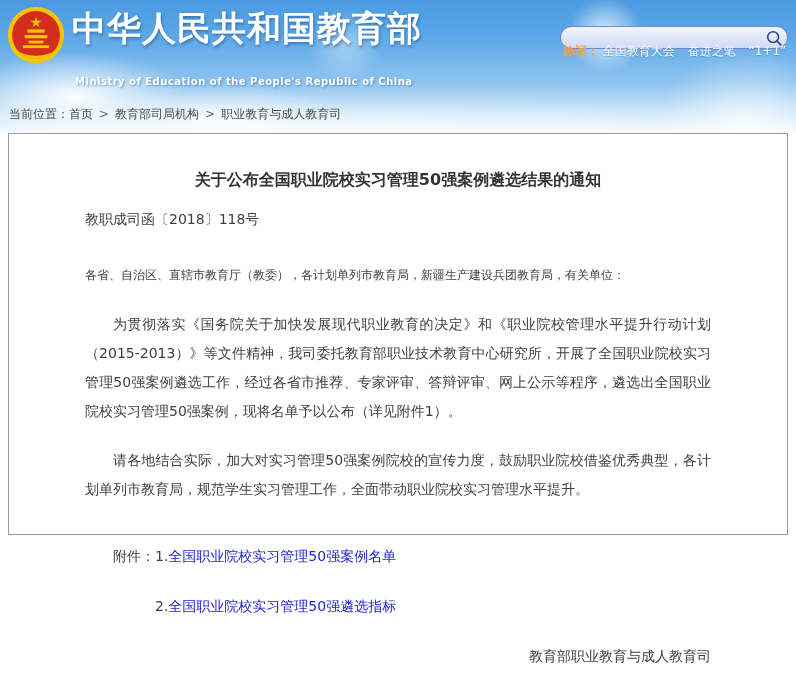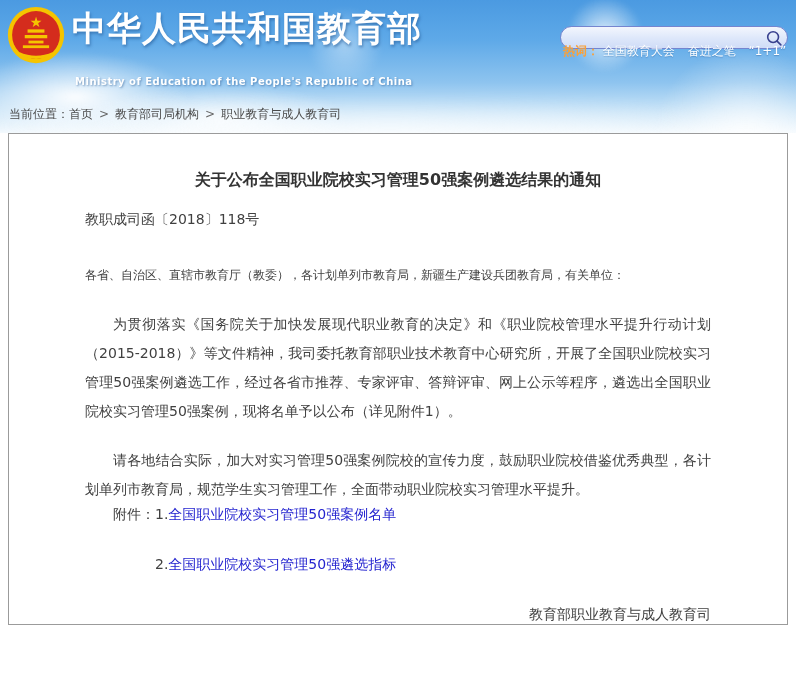--- a/index.html
+++ b/index.html
@@ -79,40 +79,40 @@
   
   .breadcrumb {
     position: absolute; left: 9px; top: 106px; font-size: 12px; color: #4a4a4a;
     white-space: nowrap; z-index: 3;
   }
   .breadcrumb a { color: #4a4a4a; text-decoration: none; }
   .breadcrumb .sep { margin: 0 6px; color: #666; }
 
   
   .doc-panel {
-    position: absolute; left: 8px; top: 133px; width: 780px; height: 492px;
+    position: absolute; left: 8px; top: 133px; width: 780px; height: 402px;
     background: #ffffff; border: 1px solid #9b9b9b;
     padding: 0 76px; z-index: 2;
     color: #404040;
   }
   .doc-title {
     margin-top: 36px; text-align: center;
     font-size: 16px; font-weight: bold; color: #333333;
   }
   .doc-number {
     margin-top: 20px; text-align: left; font-size: 14px; color: #404040;
   }
   .salutation {
     margin-top: 32px; font-size: 12px; line-height: 29px;
   }
   .body-para {
     margin-top: 20px; font-size: 14px; line-height: 29px;
     text-indent: 2em; text-align: justify;
   }
-  .attachments { font-size: 14px; line-height: 20px; }
+  .attachments { margin-top: 42px; font-size: 14px; line-height: 20px; }
   .attach-row1 { text-indent: 2em; }
   .attach-row2 { margin-top: 30px; padding-left: 5em; }
   .attach-link { color: #2323cf; text-decoration: none; }
   .signature { margin-top: 32px; text-align: right; font-size: 14px; }
 </style>
 </head>
 <body>
 
 <div class="header">
   <div class="cloud c1"></div>
@@ -155,21 +155,21 @@
 </div>
 
 <div class="breadcrumb">
   <span>当前位置：</span><a href="#">首页</a><span class="sep">&gt;</span><a href="#">教育部司局机构</a><span class="sep">&gt;</span><a href="#">职业教育与成人教育司</a>
 </div>
 
 <div class="doc-panel">
   <div class="doc-title">关于公布全国职业院校实习管理50强案例遴选结果的通知</div>
   <div class="doc-number">教职成司函〔2018〕118号</div>
   <div class="salutation">各省、自治区、直辖市教育厅（教委），各计划单列市教育局，新疆生产建设兵团教育局，有关单位：</div>
-  <div class="body-para">为贯彻落实《国务院关于加快发展现代职业教育的决定》和《职业院校管理水平提升行动计划（2015-2018）》等文件精神，我司委托教育部职业技术教育中心研究所，开展了全国职业院校实习管理50强案例遴选工作，经过各省市推荐、专家评审、答辩评审、网上公示等程序，遴选出全国职业院校实习管理50强案例，现将名单予以公布（详见附件1）。</div>
+  <div class="body-para">为贯彻落实《国务院关于加快发展现代职业教育的决定》和《职业院校管理水平提升行动计划（2015-2013）》等文件精神，我司委托教育部职业技术教育中心研究所，开展了全国职业院校实习管理50强案例遴选工作，经过各省市推荐、专家评审、答辩评审、网上公示等程序，遴选出全国职业院校实习管理50强案例，现将名单予以公布（详见附件1）。</div>
   <div class="body-para">请各地结合实际，加大对实习管理50强案例院校的宣传力度，鼓励职业院校借鉴优秀典型，各计划单列市教育局，规范学生实习管理工作，全面带动职业院校实习管理水平提升。</div>
 
   <div class="attachments">
     <div class="attach-row1">
       <span>附件：</span><span>1.</span><a class="attach-link" href="#">全国职业院校实习管理50强案例名单</a>
     </div>
     <div class="attach-row2">
       <span>2.</span><a class="attach-link" href="#">全国职业院校实习管理50强遴选指标</a>
     </div>
   </div>

